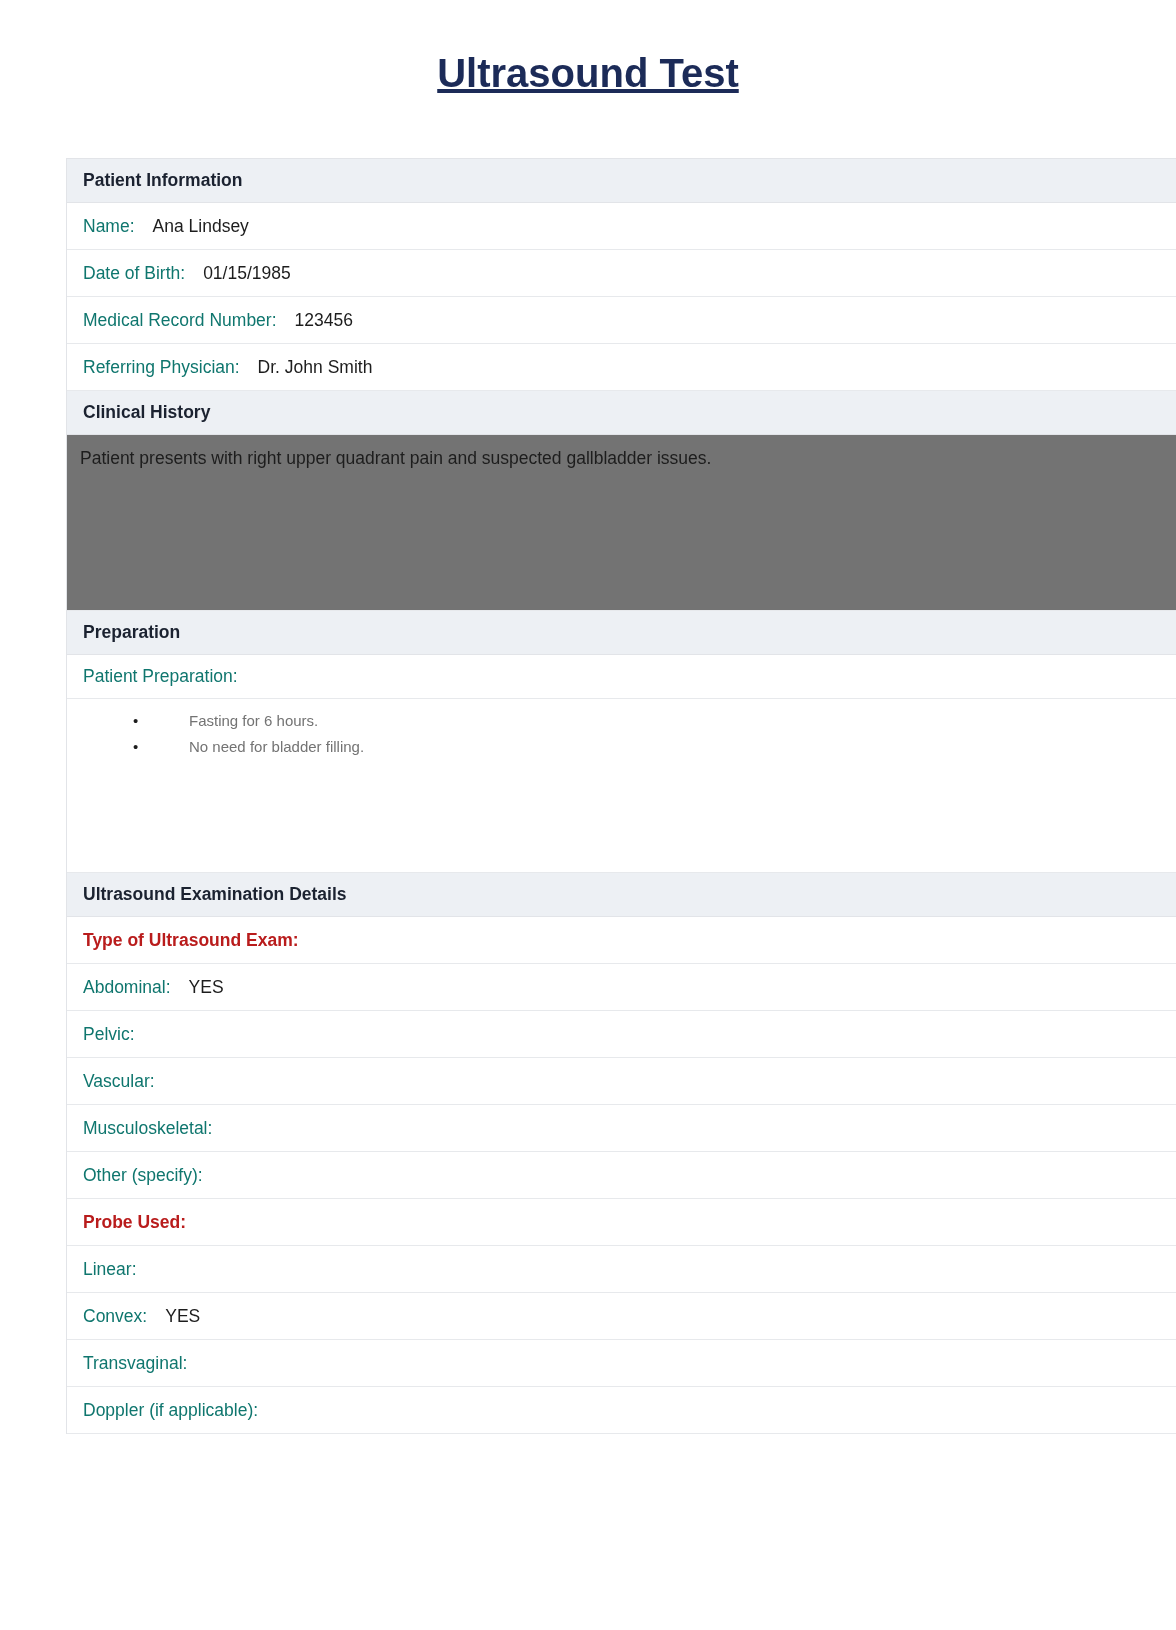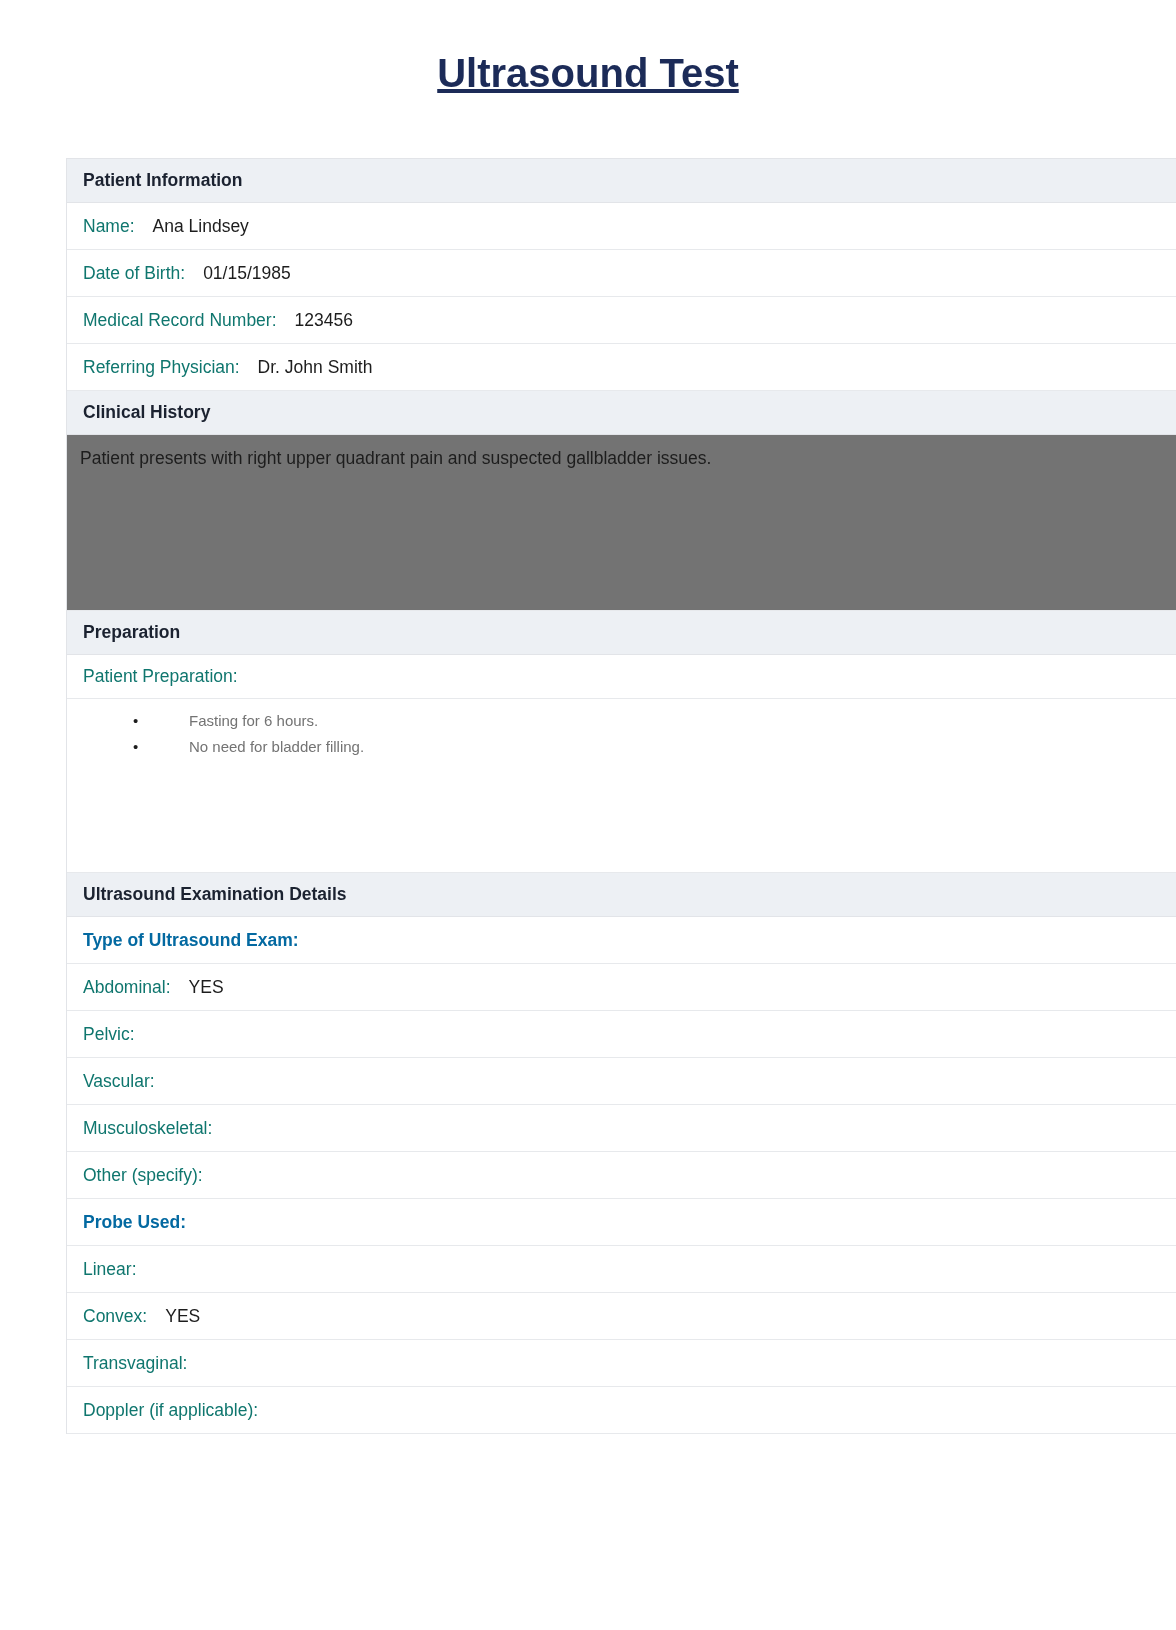--- a/index.html
+++ b/index.html
@@ -50,21 +50,21 @@
     height: 47px;
     border-bottom: 1px solid #e7e9ec;
     display: flex;
     align-items: center;
     padding-left: 16px;
     font-size: 17.5px;
     background: #ffffff;
   }
   .row .lbl { color: #0f766e; white-space: pre; }
   .row .val { color: #1d1d1d; margin-left: 18px; white-space: pre; }
-  .row.bold-label .lbl { color: #0369a1; font-weight: bold; }
+  .row.bold-label .lbl { color: #b91c1c; font-weight: bold; }
   .row.short { height: 44px; }
   .content-block {
     height: 176px;
     border-bottom: 1px solid #e7e9ec;
     padding: 11px 18px 0 13px;
     font-size: 17.5px;
     color: #1d1d1d;
     background: #737373;
     line-height: 25px;
   }

